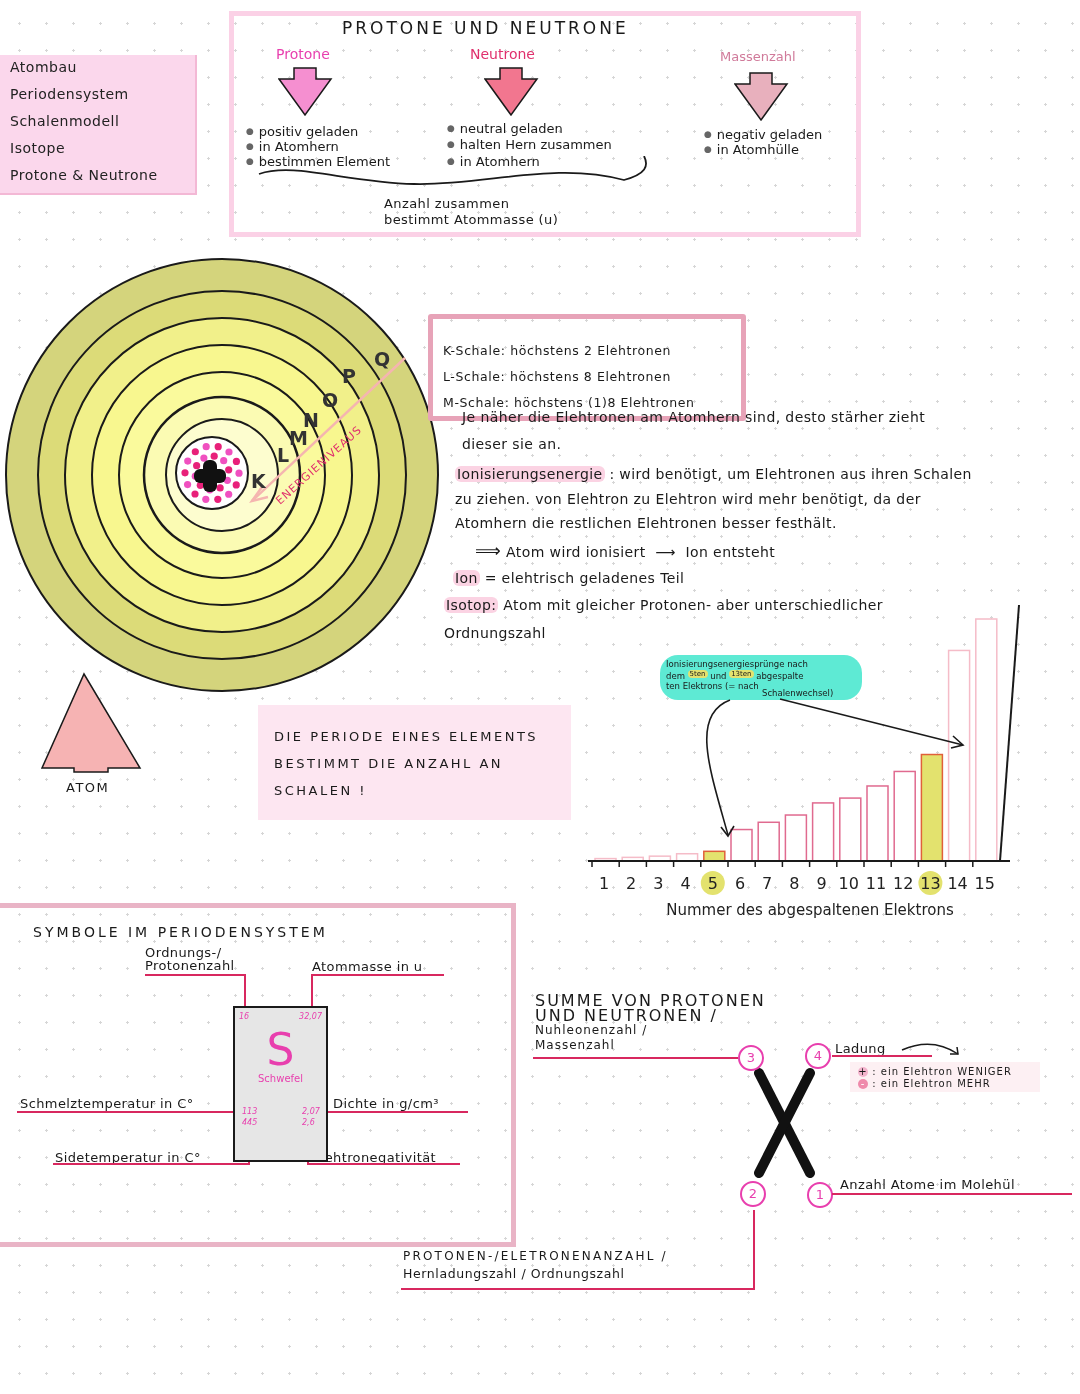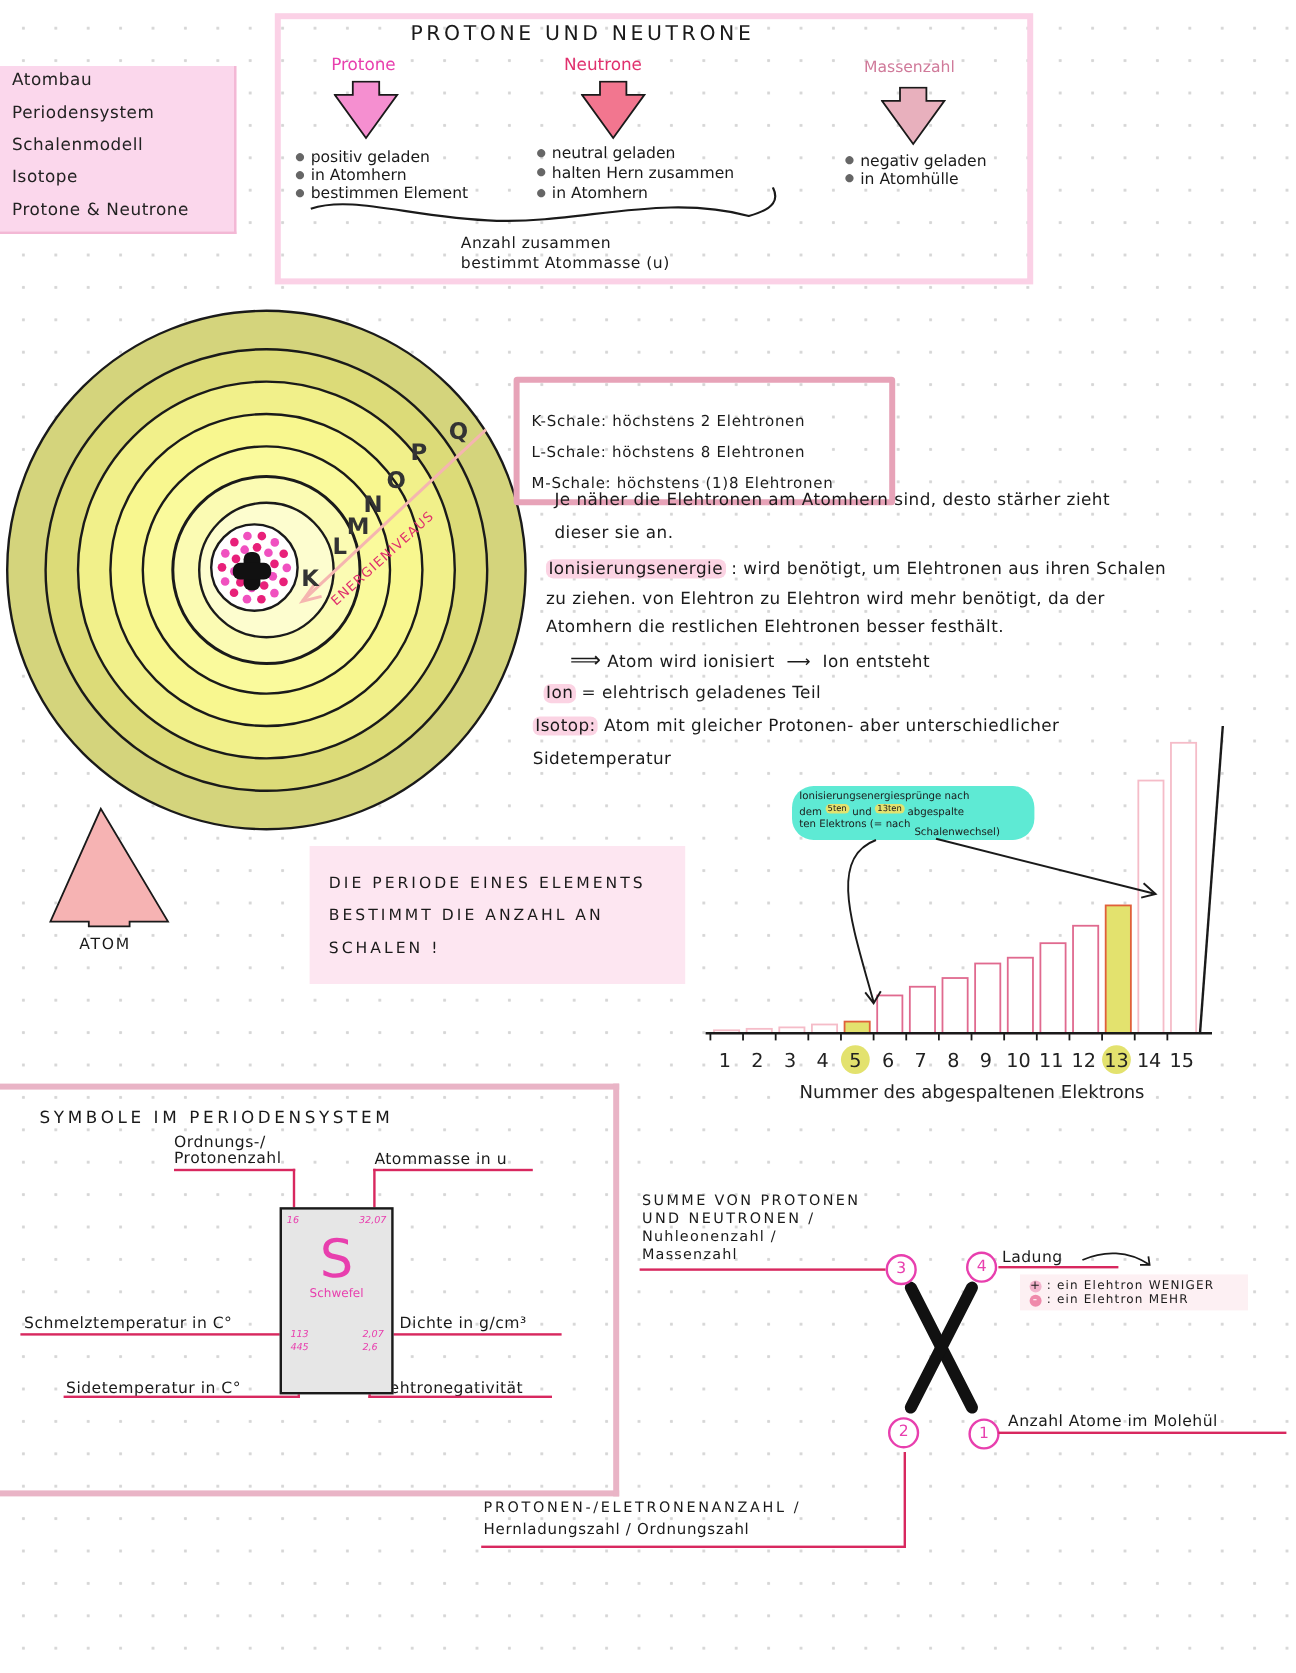--- a/index.html
+++ b/index.html
@@ -182,21 +182,21 @@
 </div>
 
 <div class="para" style="left:453px; top:570px">
   <span class="hl-pink">Ion</span>
   <span>= elehtrisch geladenes Teil</span>
 </div>
 <div class="para" style="left:444px; top:597px">
   <span class="hl-pink">Isotop:</span>
   <span>Atom mit gleicher Protonen- aber unterschiedlicher</span>
 </div>
-<div class="para" style="left:444px; top:625px">Sidetemperatur</div>
+<div class="para" style="left:444px; top:625px">Ordnungszahl</div>
 
 <div id="period-box" class="abs">
   <div class="line" style="top:24px">DIE PERIODE EINES ELEMENTS</div>
   <div class="line" style="top:51px">BESTIMMT DIE ANZAHL AN</div>
   <div class="line" style="top:78px">SCHALEN !</div>
 </div>
 
 <div id="chart-annot" class="abs">
   <div style="position:absolute; left:6px; top:4px; font-size:8.5px; line-height:10px; white-space:nowrap">
     <div>Ionisierungsenergiesprünge nach</div>
@@ -306,21 +306,21 @@
   <div class="v" style="left:4px; top:4px">16</div>
   <div class="v" style="right:4px; top:4px">32,07</div>
   <div style="position:absolute; left:0; right:0; top:18px; text-align:center; font-size:44px; color:#e83fae; line-height:48px">S</div>
   <div style="position:absolute; left:0; right:0; top:65px; text-align:center; font-size:10px; color:#e83fae">Schwefel</div>
   <div class="v" style="left:7px; top:99px">113</div>
   <div class="v" style="left:7px; top:110px">445</div>
   <div class="v" style="left:67px; top:99px">2,07</div>
   <div class="v" style="left:67px; top:110px">2,6</div>
 </div>
 
-<div class="lbl caps" style="left:535px; top:993px; font-size:12px; letter-spacing:2px; line-height:15px">
+<div class="lbl caps" style="left:535px; top:993px; font-size:16px; letter-spacing:2px; line-height:15px">
   <div>SUMME VON PROTONEN</div>
   <div>UND NEUTRONEN /</div>
 </div>
 <div class="lbl" style="left:535px; top:1023px; font-size:12px; line-height:15px; letter-spacing:1px">
   <div>Nuhleonenzahl /</div>
   <div>Massenzahl</div>
 </div>
 <div class="pline" style="left:533px; top:1057px; width:205px; height:2px"></div>
 
 <svg class="abs" style="left:745px; top:1065px" width="90" height="118">

